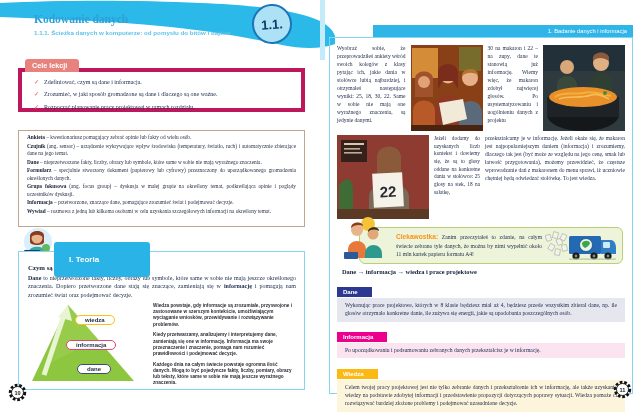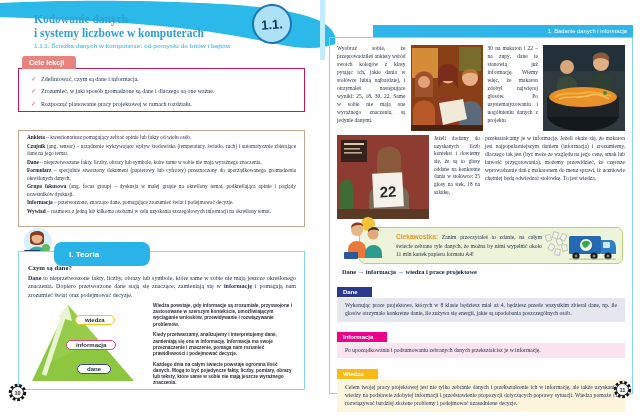--- a/index.html
+++ b/index.html
@@ -15,35 +15,35 @@
            background:#ade2f6; border:2px solid #1b76b9; display:flex; align-items:center; justify-content:center;
            font-family:"Liberation Sans", sans-serif; font-weight:bold; font-size:13px; color:#0d3a68; transform:rotate(-4deg); }
   .titleblock { position:absolute; left:34px; top:13px; width:215px; }
   .title-l { font-family:Liberation Serif, serif; font-weight:bold; font-size:11.5px; line-height:1.18; color:#2e9fd6; }
   .subtitle { margin-top:2px; font-family:"Liberation Sans", sans-serif; font-size:6.2px; color:#5fc2e8; font-weight:bold; }
 
   .tagbox { position:absolute; background:#fff; }
   .tag { position:absolute; top:-13px; left:3px; height:13px; line-height:13px; padding:0 12px 0 7px;
          color:#fff; font-family:"Liberation Sans", sans-serif; font-weight:bold; font-size:7.2px;
          border-radius:3px 3px 0 0; }
-  #cele-box { left:18px; top:68px; width:287px; height:44px; border:1px solid #be185d; }
+  #cele-box { left:18px; top:68px; width:287px; height:44px; border:4px solid #be185d; }
   #cele-box .tag { background:#e8827c; }
   .cele-items { padding:4px 10px 0 12px; }
   .cele-item { display:flex; gap:5px; font-size:6px; line-height:2.05; color:#223050; }
   .check { color:#e8827c; font-weight:bold; font-size:6px; }
 
   #pojecia-box { left:18px; top:130px; width:287px; height:97px; border:1px solid #c3a48e; overflow:hidden; }
   #pojecia-box .tag { background:#8a6049; }
   .terms { padding:3px 8px 0 8px; }
   .terms p { font-size:5.3px; line-height:1.42; text-align:justify; color:#2a3248; margin-bottom:1px; }
   .terms b { color:#141c30; }
 
   .teoria-illu { position:absolute; left:20px; top:226px; width:34px; height:33px; }
-  .teoria-banner { position:absolute; left:54px; top:242px; width:96px; height:24px; background:#29b3e6;
-                   border-radius:8px; color:#fff; font-family:"Liberation Sans", sans-serif; font-weight:bold;
+  .teoria-banner { position:absolute; left:54px; top:242px; width:96px; height:35px; background:#29b3e6;
+                   border-radius:3px; color:#fff; font-family:"Liberation Sans", sans-serif; font-weight:bold;
                    font-size:8px; display:flex; align-items:center; padding-left:15px; z-index:3;text-align:center; }
   #teoria-box { position:absolute; left:18px; top:251px; width:287px; height:139px; border:1px solid #85d5f1;
                 padding:12px 8px 4px 9px; background:#fff; }
   .teoria-h { font-size:6.8px; font-weight:bold; color:#14223c; margin-bottom:2.5px; }
   .teoria-intro { font-size:6px; line-height:1.42; text-align:justify; margin-bottom:4px; color:#223050; }
   .pyr-row { display:flex; }
   .pyramid { position:relative; width:118px; height:80px; flex-shrink:0; }
   .pill { position:absolute; background:#fffef8; border-radius:8px; padding:1px 9px;
           font-family:"Liberation Sans", sans-serif; font-weight:bold; font-size:6px; color:#1c2b4a; white-space:nowrap; }
   .pill-wiedza { top:12px; left:47px; border:1px solid #f0c419; }
@@ -103,21 +103,20 @@
 
 <div class="page" id="page-left">
   <svg class="wave" viewBox="0 0 336 52">
     <path d="M0,3 C60,0 140,0 200,3 C250,5 285,9 310,17 C325,22 333,29 335,36 L335,44 C322,49 302,49 282,45 C245,37 205,30 160,26 C110,21 50,19 0,17 Z" fill="#2bb9e9"></path>
   </svg>
   <div class="badge">
     <span>1.1.</span>
   </div>
   <div class="titleblock">
     <div class="title-l">Kodowanie danych</div>
-    <div class="title-l">i systemy liczbowe w komputerach</div>
     <div class="subtitle">1.1.1. Ścieżka danych w komputerze: od pomysłu do bitów i bajtów</div>
   </div>
 
   <div class="tagbox" id="cele-box">
     <div class="tag">Cele lekcji</div>
     <div class="cele-items">
       <div class="cele-item">
         <span class="check">✓</span>
         <span>Zdefiniować, czym są dane i informacja.</span>
       </div>

